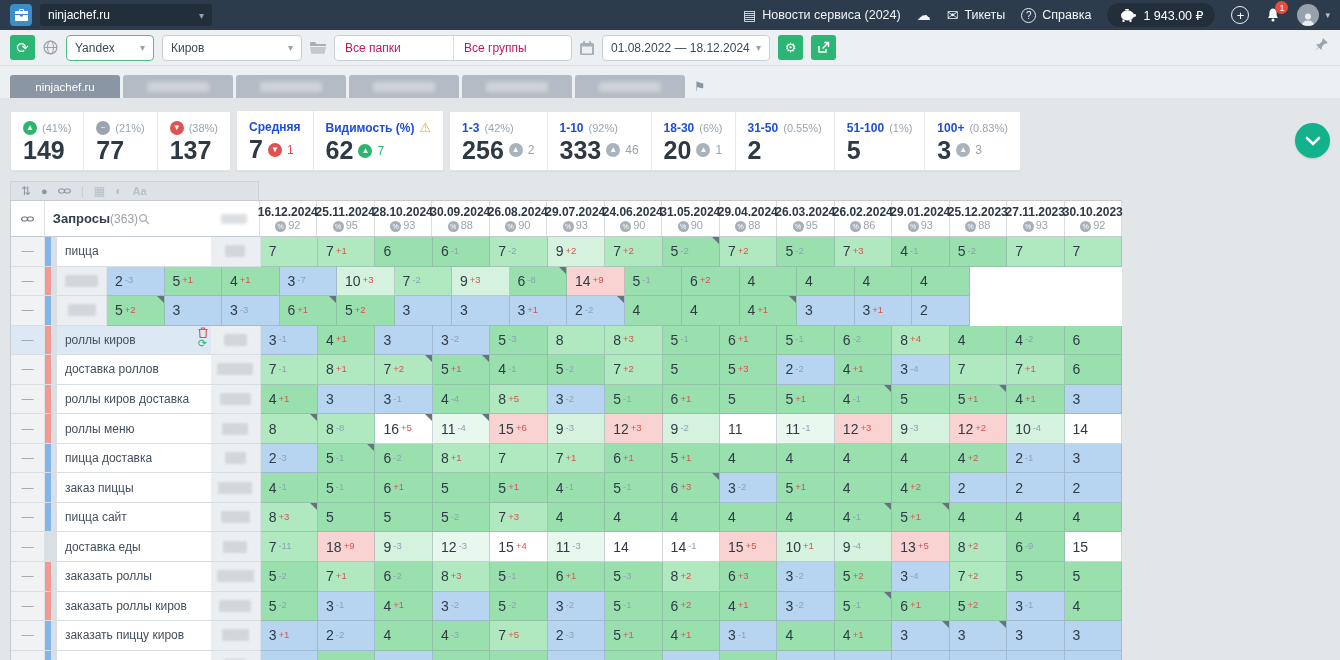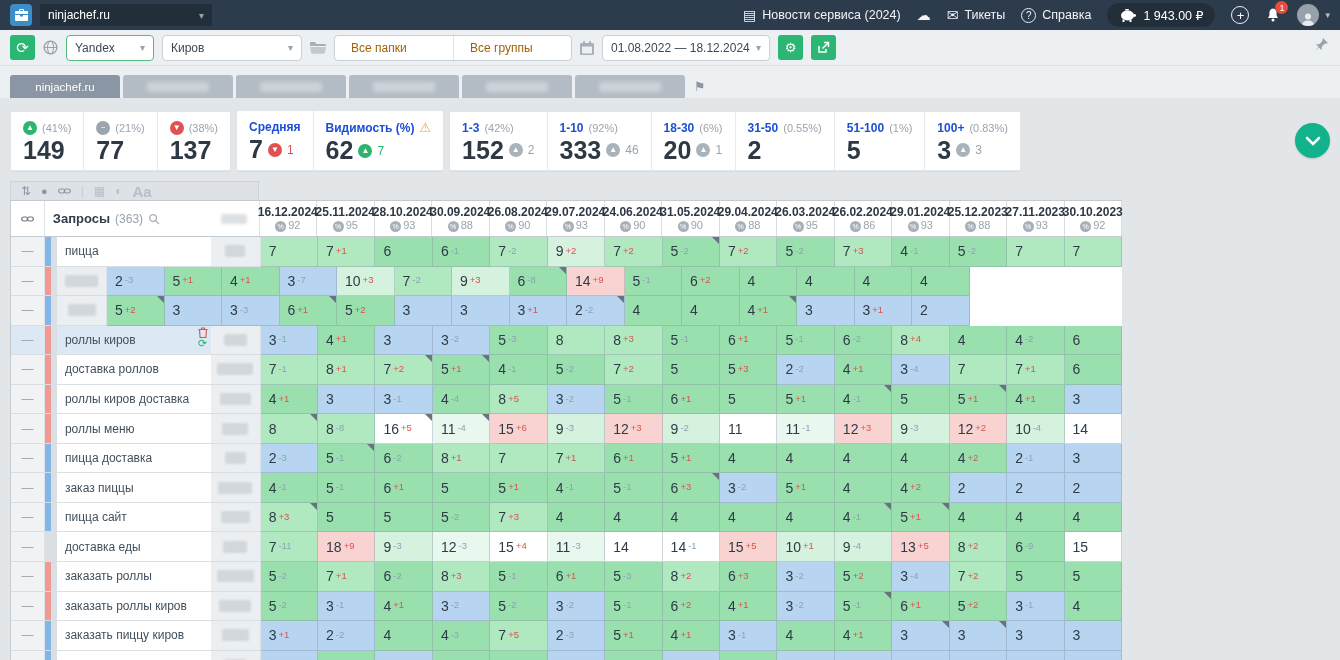--- a/index.html
+++ b/index.html
@@ -22,21 +22,21 @@
   .avatar{width:22px;height:22px;border-radius:50%;background:#96a1ab;display:flex;align-items:flex-end;justify-content:center;overflow:hidden}
   .caret{font-size:9px;color:#b9c3cc}
 
   
   .toolbar{height:36px;background:#edf0f2;display:flex;align-items:center;padding:0 10px;gap:8px;border-bottom:1px solid #dfe3e6;position:relative}
   .g-btn{width:25px;height:25px;border-radius:3px;background:#2bb673;color:#fff;display:flex;align-items:center;justify-content:center;font-size:15px;flex:none;cursor:pointer}
   .sel{height:26px;background:#fff;border:1px solid #c9d0d6;border-radius:4px;display:flex;align-items:center;padding:0 8px;gap:6px;font-size:12px;color:#3c4856;cursor:pointer}
   .sel .chev{color:#98a2ac;font-size:10px;margin-left:auto}
   .sel.green{border-color:#55bd82}
   .split{display:flex;height:26px;background:#fff;border:1px solid #c9d0d6;border-radius:4px;overflow:hidden}
-  .split .half{display:flex;align-items:center;padding:0 16px;font-size:12px;color:#a16207;min-width:118px}
+  .split .half{display:flex;align-items:center;padding:0 10px;font-size:12px;color:#be185d;min-width:118px}
   .split .half+.half{border-left:1px solid #dde2e6}
   .tool-ic{color:#98a2ac;font-size:14px}
   .pin{position:absolute;right:12px;top:8px;color:#9aa4ae}
 
   
   .tabsbar{background:#edf0f2;padding:6px 0 0 10px;display:flex;gap:3px;align-items:flex-end;height:32px}
   .ptab{height:23px;min-width:110px;border-radius:3px 3px 0 0;display:flex;align-items:center;justify-content:center;font-size:11.5px}
   .ptab.active{background:#8a96a3;color:#fff}
   .ptab.blur{background:#b3bcc4}
   .ptab.blur i{display:block;width:62px;height:10px;border-radius:2px;background:rgba(255,255,255,.35);filter:blur(2px)}
@@ -58,21 +58,21 @@
   .sum-toggle{width:35px;height:35px;border-radius:50%;background:#12b28c;margin-left:auto;display:flex;align-items:center;justify-content:center;cursor:pointer;box-shadow:0 1px 2px rgba(0,0,0,.15)}
 
   
   .table-zone{padding:0 0 0 10px}
   .left-toolbar{width:249px;height:19px;background:#dee2e6;border:1px solid #cdd3d8;border-bottom:none;display:flex;align-items:center;gap:10px;padding:0 10px;color:#8b95a0}
   .lt-ic{font-size:12px;line-height:1}
   .lt-dim{color:#b6bec6}
   .grid{display:flex;flex-direction:column;width:1112px;border-left:1px solid #c3cad0;border-top:1px solid #c3cad0;background:#fff}
   .hrow{display:flex;height:36px;border-bottom:1px solid #c3cad0;background:#fff}
   .hcell-link{width:34px;border-right:1px solid #dde2e6;display:flex;align-items:center;justify-content:center}
-  .hcell-q{width:166px;display:flex;align-items:center;gap:5px;padding-left:8px;font-size:13px;font-weight:bold;color:#333f4b}
+  .hcell-q{width:166px;display:flex;align-items:center;padding-left:8px;font-size:13px;font-weight:bold;color:#333f4b}
   .hcell-q .cnt{color:#98a2ac;font-weight:normal;font-size:12px}
   .hcell-cz{width:50px;border-right:1px solid #dde2e6;display:flex;align-items:center;justify-content:center}
   .dcol{width:57.5px;border-right:1px solid #d8dde1;display:flex;flex-direction:column;align-items:center;justify-content:center;gap:1px}
   .dcol .dt{font-size:12px;font-weight:bold;color:#2d3844;white-space:nowrap}
   .dcol .vis{display:flex;align-items:flex-start;gap:2px;color:#9aa4ae;font-size:11px;line-height:1}
   .pcirc{width:11px;height:11px;border-radius:50%;background:#a7b0b9;color:#fff;font-size:7px;display:flex;align-items:center;justify-content:center;margin-top:1px}
 
   .trow{display:flex;height:29.55px}
   .cell-dash{width:34px;background:#f0f2f4;border-right:1px solid #dde2e6;border-bottom:1px solid #d9dee2;display:flex;align-items:center;justify-content:center;color:#99a3ac;font-size:12px}
   .cell-tag{width:12px;background:#dadfe3;border-bottom:1px solid #d9dee2;position:relative}
@@ -276,21 +276,21 @@
         </div>
       </div>
     </div>
   <div class="cardgrp" id="grp2">
       <div class="card">
         <div class="c-label">
           <b>1-3</b>
           <span>(42%)</span>
         </div>
         <div class="c-value">
-          <span>152</span>
+          <span>256</span>
           <span class="mini gup">▲</span>
           <span class="delta gray">2</span>
         </div>
       </div>
       <div class="card">
         <div class="c-label">
           <b>1-10</b>
           <span>(92%)</span>
         </div>
         <div class="c-value">
@@ -351,21 +351,21 @@
   <div class="left-toolbar">
     <span class="lt-ic">⇅</span>
     <span class="lt-ic" style="font-size:11px">●</span>
     <svg width="13" height="8" viewBox="0 0 13 8">
         <rect x="0.7" y="2" width="6" height="4" rx="2" fill="none" stroke="#8b95a0" stroke-width="1.2"></rect>
         <rect x="6.3" y="2" width="6" height="4" rx="2" fill="none" stroke="#8b95a0" stroke-width="1.2"></rect>
       </svg>
     <span style="color:#c5ccd2">|</span>
     <span class="lt-ic lt-dim">▦</span>
     <span class="lt-ic lt-dim">◐</span>
-    <span class="lt-ic lt-dim" style="font-weight:bold;font-size:15px">Aa</span>
+    <span class="lt-ic lt-dim" style="font-weight:bold;font-size:11px">Aa</span>
   </div>
 
   <div class="grid">
     <div class="hrow">
       <div class="hcell-link">
         <svg width="13" height="8" viewBox="0 0 13 8">
             <rect x="0.7" y="2" width="6" height="4" rx="2" fill="none" stroke="#6b7682" stroke-width="1.2"></rect>
             <rect x="6.3" y="2" width="6" height="4" rx="2" fill="none" stroke="#6b7682" stroke-width="1.2"></rect>
           </svg>
       </div>

